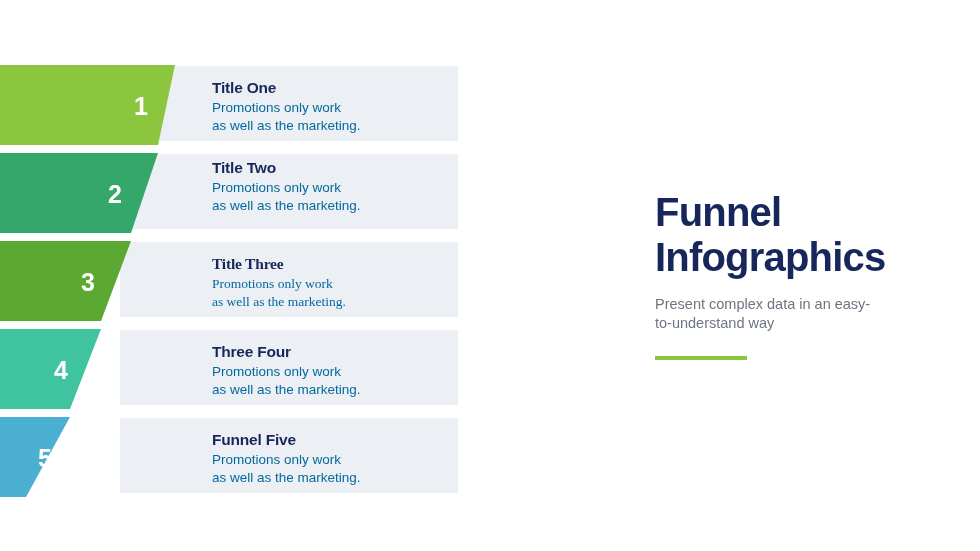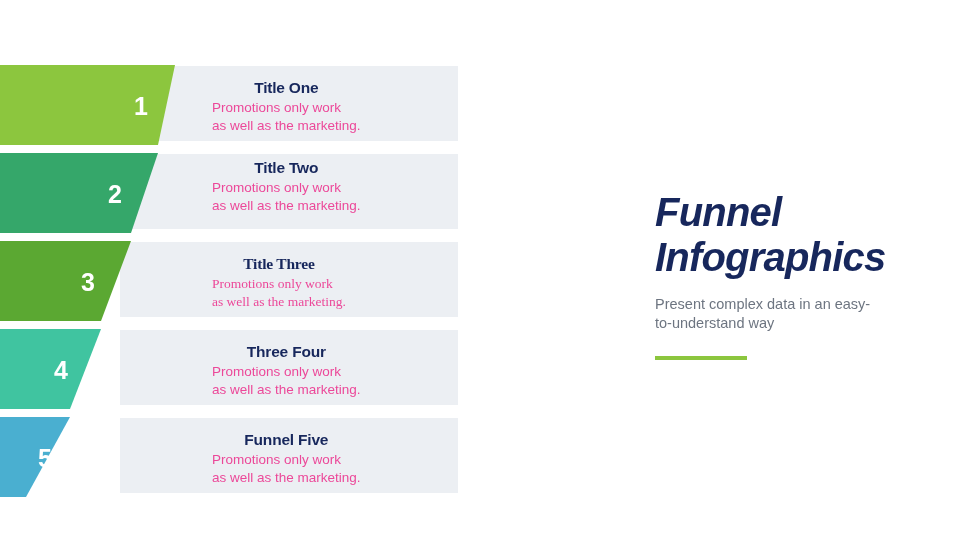--- a/index.html
+++ b/index.html
@@ -71,24 +71,23 @@
     position: absolute;
     left: 212px;
   }
   .row-title {
     color: #17275c;
     font-weight: bold;
     font-size: 15.5px;
     line-height: 1.25;
     margin: 0 0 2px 0;
     letter-spacing: -0.2px;
-    text-align: center;
   }
   .row-desc {
-    color: #ec4899;
+    color: #0369a1;
     font-size: 13.5px;
     line-height: 1.33;
     margin: 0;
     white-space: pre-line;
   }
 
   
   #headline {
     position: absolute;
     left: 655px;
@@ -96,21 +95,20 @@
     width: 305px;
   }
   #headline-title {
     color: #17275c;
     font-weight: bold;
     font-size: 40px;
     line-height: 1.12;
     letter-spacing: -0.8px;
     margin: 0;
     white-space: pre-line;
-    font-style: italic;
   }
   #headline-sub {
     color: #6d7581;
     font-size: 14.5px;
     line-height: 1.35;
     margin: 15px 0 0 0;
     white-space: pre-line;
   }
   #headline-rule {
     margin-top: 22px;

